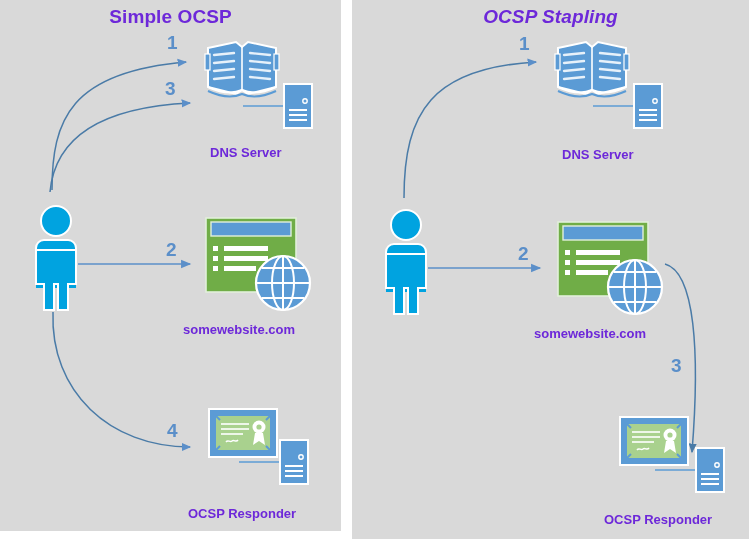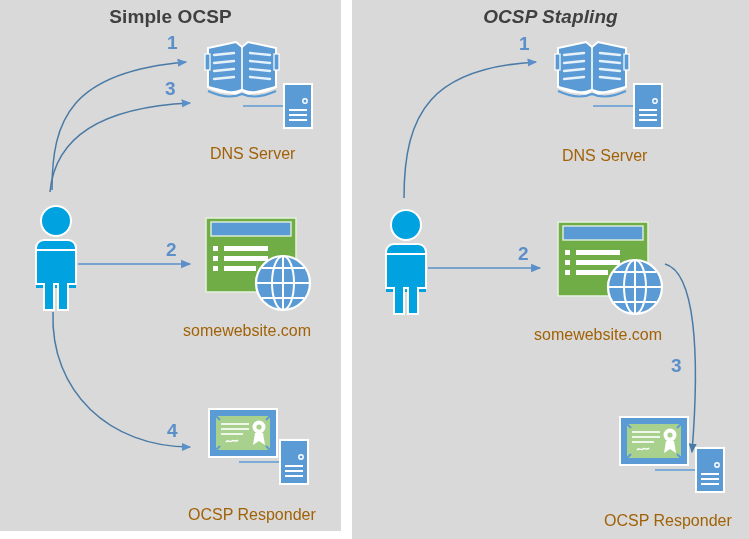--- a/index.html
+++ b/index.html
@@ -3,26 +3,27 @@
 <meta charset="utf-8">
 <style>
   html,body{margin:0;padding:0;background:#ffffff;}
   body{width:749px;height:539px;font-family:"Liberation Sans",sans-serif;position:relative;overflow:hidden;}
   #stage{position:absolute;left:0;top:0;width:749px;height:539px;}
   .panel{position:absolute;background:#d9d9d9;}
   #panel-left{left:0;top:0;width:341px;height:531px;}
   #panel-right{left:352px;top:0;width:397px;height:539px;font-style:italic;}
   .panel-title{
     position:absolute;width:100%;text-align:center;
-    font-weight:bold;color:#404040;font-size:19px;letter-spacing:.1px;
+    font-weight:bold;color:#6d28d9;font-size:19px;letter-spacing:.1px;
     top:6px;
   }
   .node-label{
-    position:absolute;color:#a16207;font-size:16px;white-space:nowrap;
+    position:absolute;color:#6d28d9;font-size:13px;white-space:nowrap;
     font-family:"Liberation Sans",sans-serif;
+    font-weight:bold;
   }
   .step-num{
     position:absolute;color:#5b8fc9;font-weight:bold;font-size:19px;
   }
   svg.layer{position:absolute;left:0;top:0;width:749px;height:539px;overflow:visible;pointer-events:none;}
 </style>
 </head>
 <body>
 
 <div id="stage">

